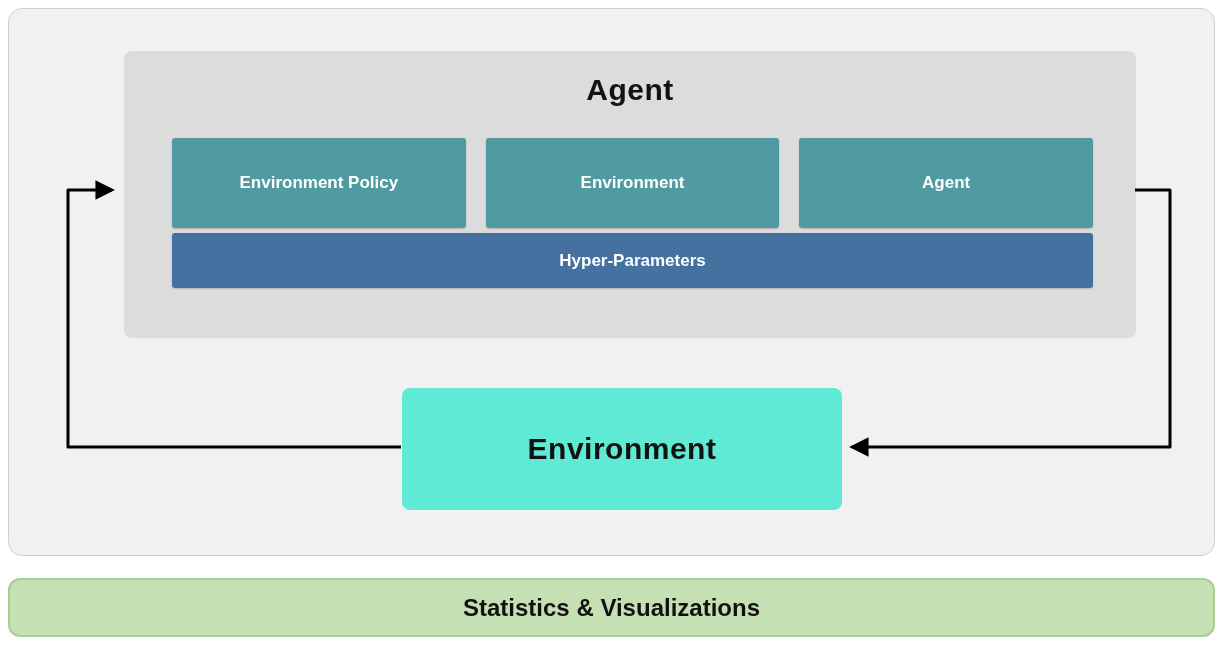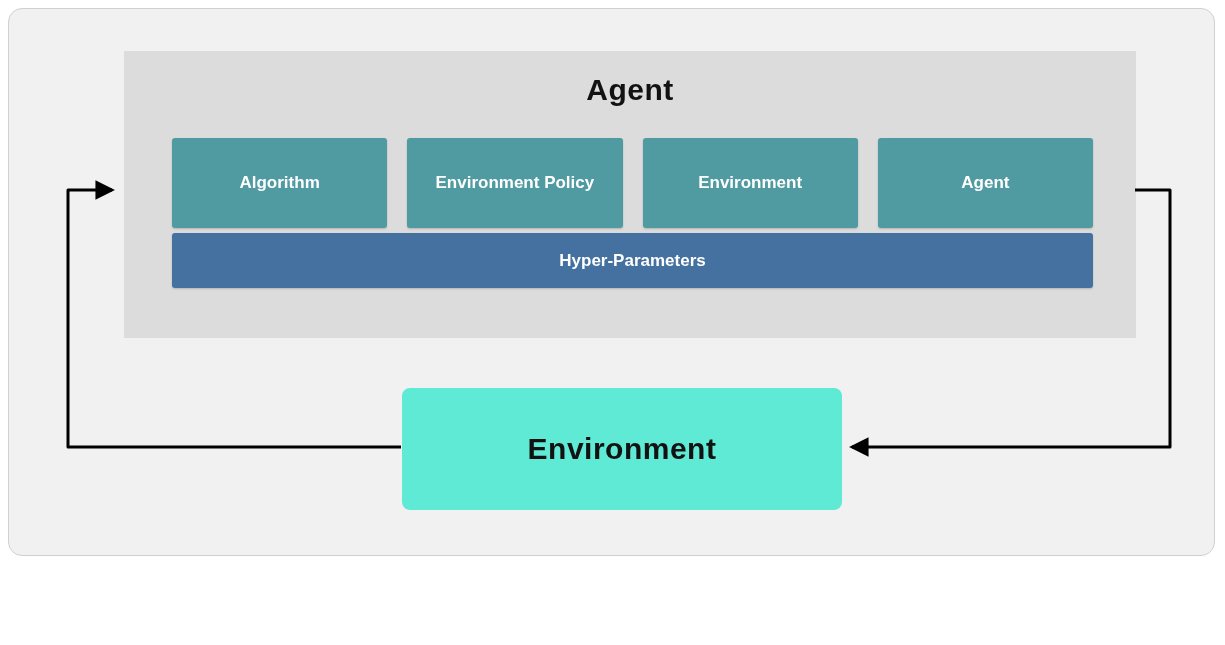--- a/index.html
+++ b/index.html
@@ -29,21 +29,21 @@
     border-radius: 14px;
   }
 
   .agent-box {
     position: absolute;
     left: 115px;
     top: 42px;
     width: 1012px;
     height: 287px;
     background: #dcdcdc;
-    border-radius: 0;
+    border-radius: 8px;
   }
 
   .agent-title {
     position: absolute;
     top: 22px;
     left: 0;
     width: 100%;
     text-align: center;
     font-size: 30px;
     font-weight: bold;
@@ -139,21 +139,20 @@
 <body>
 
 <div class="canvas">
 
   <div class="main-panel">
 
     <div class="agent-box">
       <div class="agent-title">Agent</div>
 
       <div class="component-row">
-        <div class="component">Algorithm</div>
         <div class="component">Environment Policy</div>
         <div class="component">Environment</div>
         <div class="component">Agent</div>
       </div>
 
       <div class="hyper-bar">Hyper-Parameters</div>
     </div>
 
     <div class="environment-box">Environment</div>
 
@@ -164,14 +163,15 @@
       <marker id="arrowhead" viewBox="0 0 10 10" refX="8.5" refY="5" markerWidth="6.5" markerHeight="6.5" orient="auto-start-reverse">
         <path d="M0,0 L10,5 L0,10 z" fill="#000000"></path>
       </marker>
     </defs>
 
     <path d="M 401 447 L 68 447 L 68 190 L 112 190" fill="none" stroke="#000000" stroke-width="3" stroke-linejoin="round" marker-end="url(#arrowhead)"></path>
 
     <path d="M 1135 190 L 1170 190 L 1170 447 L 852 447" fill="none" stroke="#000000" stroke-width="3" stroke-linejoin="round" marker-end="url(#arrowhead)"></path>
   </svg>
 
+  <div class="footer-bar">Statistics &amp; Visualizations</div>
 
 </div>
 
 </body></html>

